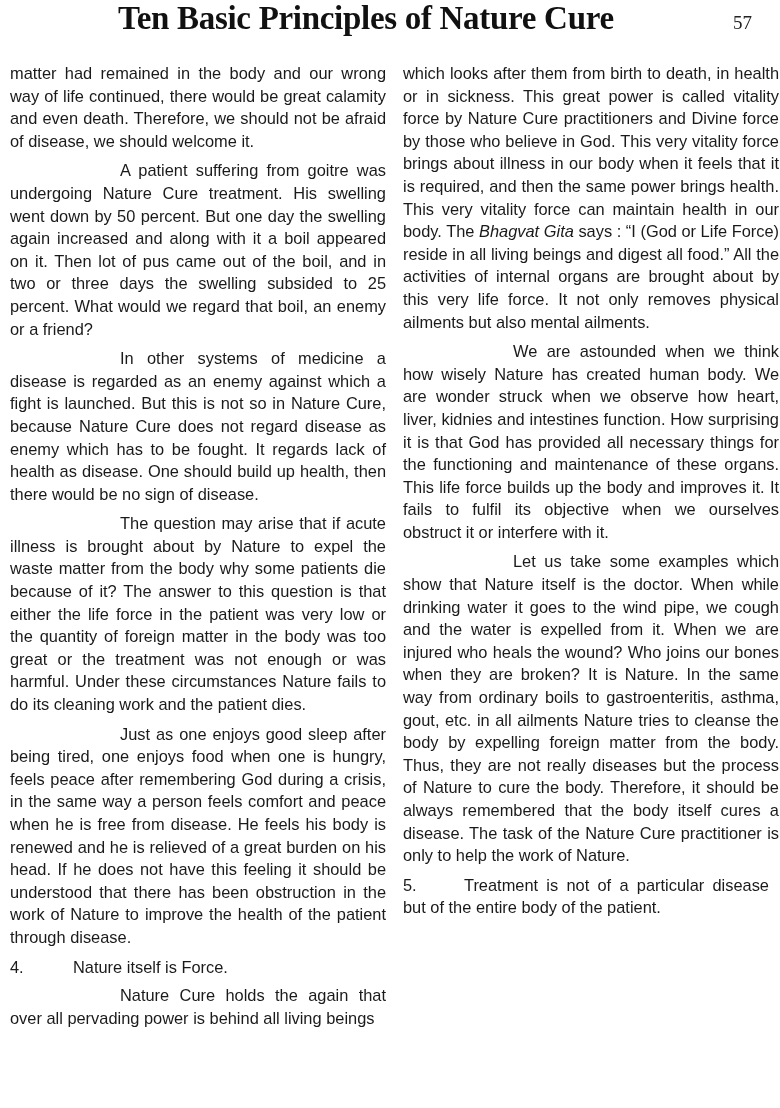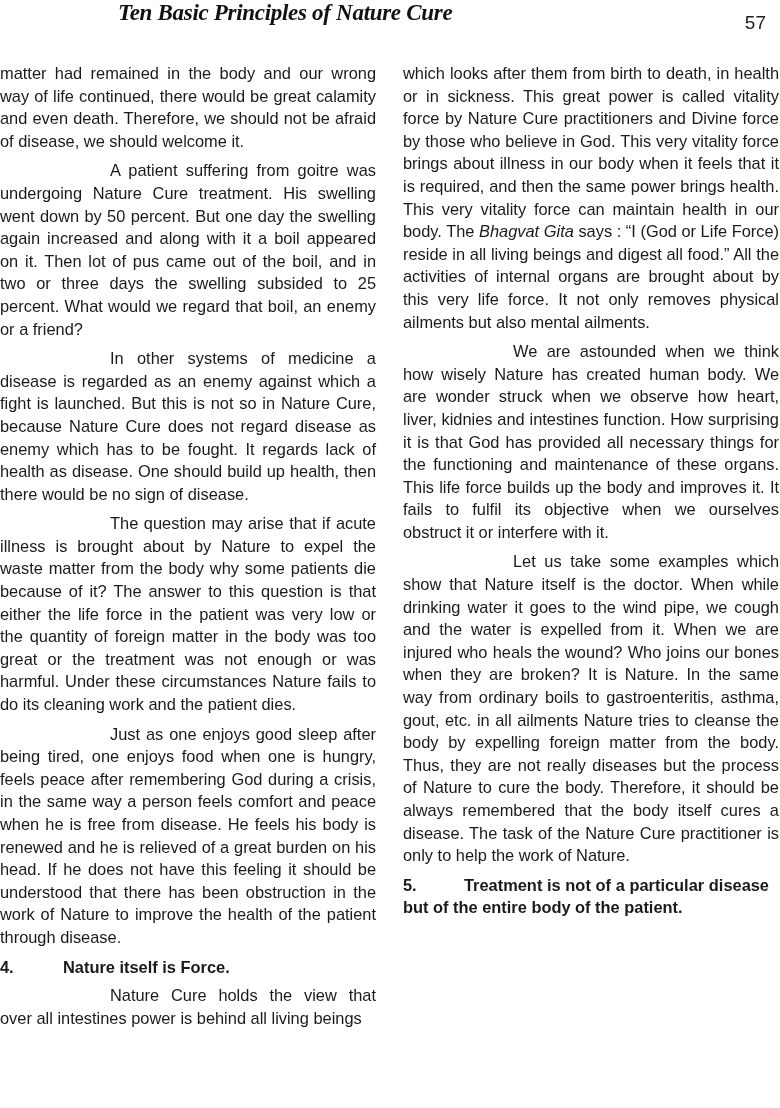--- a/index.html
+++ b/index.html
@@ -20,53 +20,52 @@
     top: 0;
     left: 0;
     width: 780px;
     height: 44px;
   }
   .running-title {
     position: absolute;
     left: 118px;
     top: 0px;
     font-family: "Liberation Serif", "DejaVu Serif", serif;
-    font-style: italic;
     font-weight: bold;
-    font-size: 23px;
+    font-size: 33px;
     letter-spacing: -0.3px;
     color: #111;
     white-space: nowrap;
   }
   .page-number {
     position: absolute;
-    right: 14px;
+    right: 28px;
     top: 12px;
-    font-family: Liberation Sans, sans-serif;
+    font-family: Liberation Serif, serif;
     font-size: 19px;
     color: #222;
   }
   .column {
     position: absolute;
     top: 62px;
     width: 376px;
     font-size: 16.4px;
     line-height: 22.6px;
     text-align: justify;
     hyphens: none;
   }
-  .col-left { left: 0; }
+  .col-left { left: 10px; }
   .col-right { left: 403px; }
   .para {
     margin: 0 0 7px 0;
   }
   .para.indent { text-indent: 110px; }
   .para.first { text-indent: 0; }
   .heading {
-    font-weight: bold;
+    font-weight: normal;
     margin: 0 10px 6px 0;
     display: flex;
   }
   .heading .num {
     width: 63px;
     flex: none;
   }
   .heading .htext {
     flex: 1;
   }
@@ -91,21 +90,21 @@
 <div class="column col-left">
   <p class="para first">matter had remained in the body and our wrong way of life continued, there would be great  calamity and even death. Therefore, we should not be afraid of disease, we should welcome it.</p>
   <p class="para indent">A patient suffering from goitre was undergoing Nature Cure treatment. His swelling went down by 50 percent. But one day the swelling again increased and along with it a boil appeared on it. Then lot of pus came out of the boil, and in two or three days the swelling subsided to 25 percent. What would we regard that boil, an enemy or a friend?</p>
   <p class="para indent">In other systems of medicine a disease is regarded as an enemy against which a fight is launched. But this is not so in Nature Cure, because Nature Cure does not regard disease as enemy which has to be fought. It regards lack of health as disease. One should build up health, then there would be no sign of disease.</p>
   <p class="para indent">The question may arise that if acute illness is brought about by Nature to expel the waste matter from the body why some patients die because of it? The answer to this question is that either the life force in the patient was very low or the quantity of foreign matter in the body was too great or the treatment was not enough or was harmful. Under these circumstances Nature fails to do its cleaning work and the patient dies.</p>
   <p class="para indent">Just as one enjoys good sleep after being tired, one enjoys food when one is hungry, feels peace after remembering God during a crisis, in the same way a person feels comfort and peace when he is free from disease. He feels his body is renewed and he is relieved of a great burden on his head. If he does not have this feeling it should be understood that there has been obstruction in the work of Nature to improve the health of the patient through disease.</p>
   <div class="heading">
     <span class="num">4.</span>
     <span class="htext">Nature itself is Force.</span>
   </div>
-  <p class="para indent">Nature Cure holds the view that over all intestines power is behind all living beings</p>
+  <p class="para indent">Nature Cure holds the again that over all pervading power is behind all living beings</p>
 </div>
 
 <div class="column col-right">
   <p class="para first"><span>which looks after them from birth to death, in health or in sickness. This great power is called vitality force by Nature Cure practitioners and Divine force by those who believe in God. This very vitality force brings about illness in our body when it feels that it is required, and then the same power brings health. This very vitality force can maintain health in our body. The </span><em>Bhagvat Gita</em><span> says : “I (God or Life Force) reside in all living beings and digest all food.” All the activities of internal organs are brought about by this very life force. It not only removes physical ailments but also mental ailments.</span></p>
   <p class="para indent">We are astounded when we think how wisely Nature has created human body. We are wonder struck when we observe how heart, liver, kidnies and intestines function. How surprising it is that God has provided all necessary things for the functioning and maintenance of these organs. This life force builds up the body and improves it. It fails to fulfil its objective when we ourselves obstruct it or interfere with it.</p>
   <p class="para indent">Let us take some examples which show that Nature itself is the doctor. When while drinking water it goes to the wind pipe, we cough and the water is expelled from it. When we are injured who heals the wound? Who joins our bones when they are broken? It is Nature. In the same way from ordinary boils to gastroenteritis, asthma, gout, etc. in all ailments Nature tries to cleanse the body by expelling foreign  matter from the body. Thus, they are not really diseases but the process of Nature to cure the body. Therefore, it should be always remembered that the body itself cures a disease. The task of the Nature Cure practitioner is only to help the work of Nature.</p>
   <div class="heading wrap">
     <span class="num">5.</span><span class="htext">Treatment is not of a particular disease but of the entire body of the patient.</span>
   </div>
 </div>

